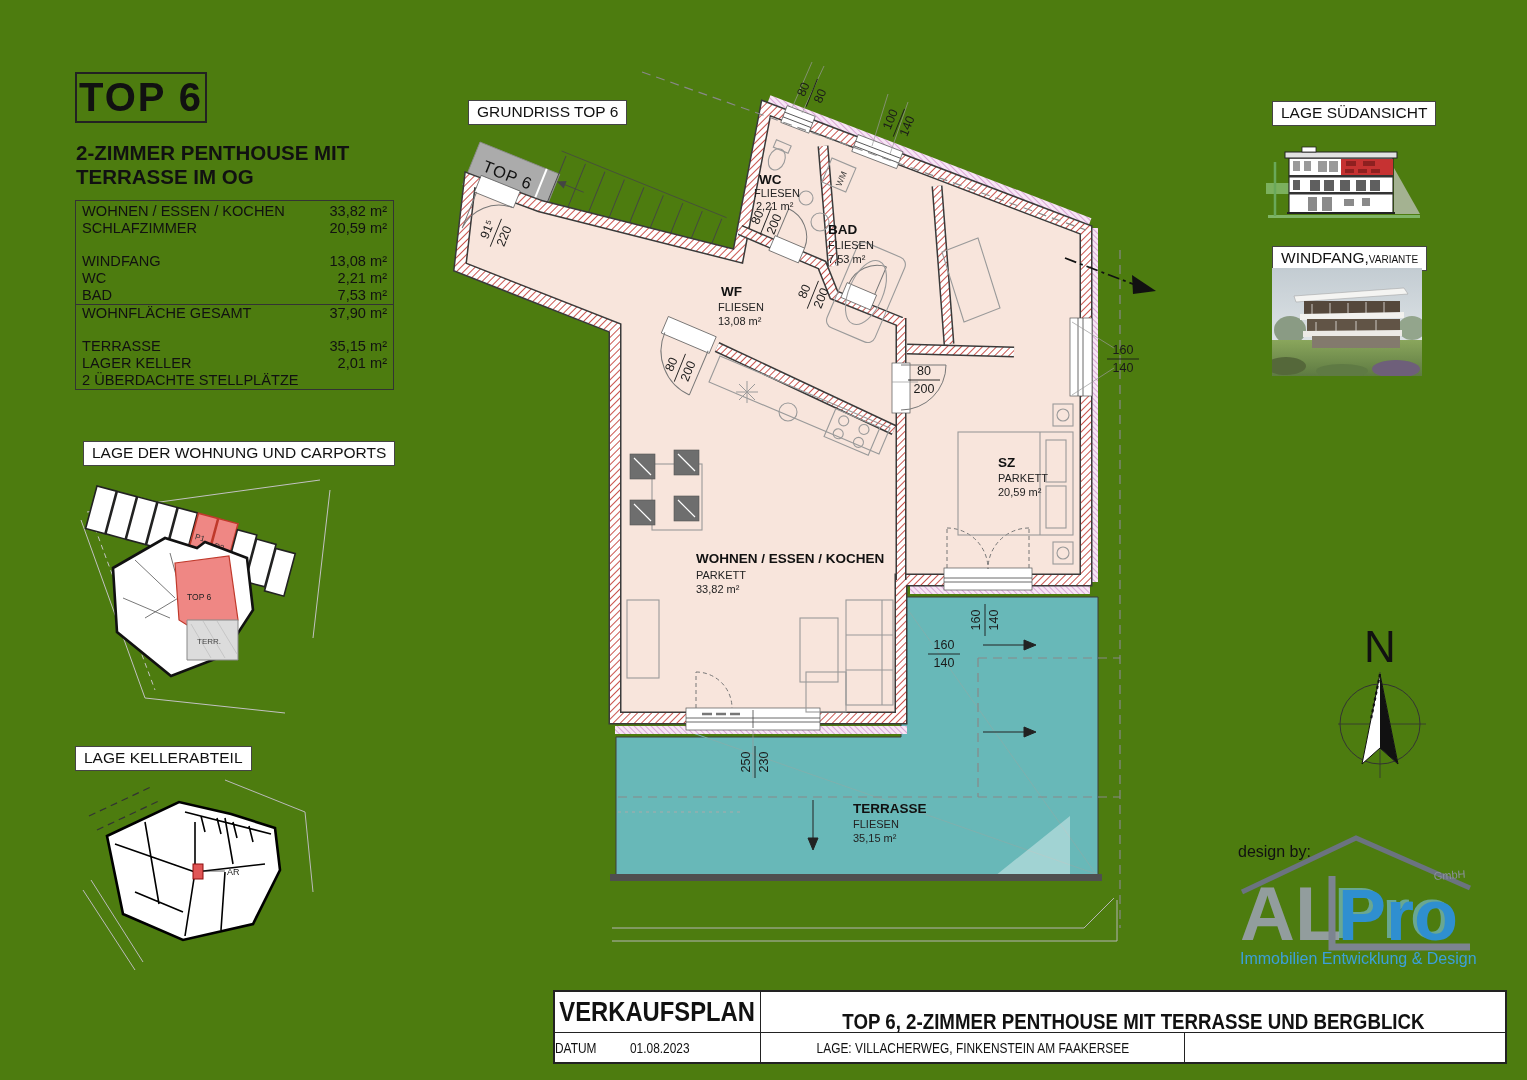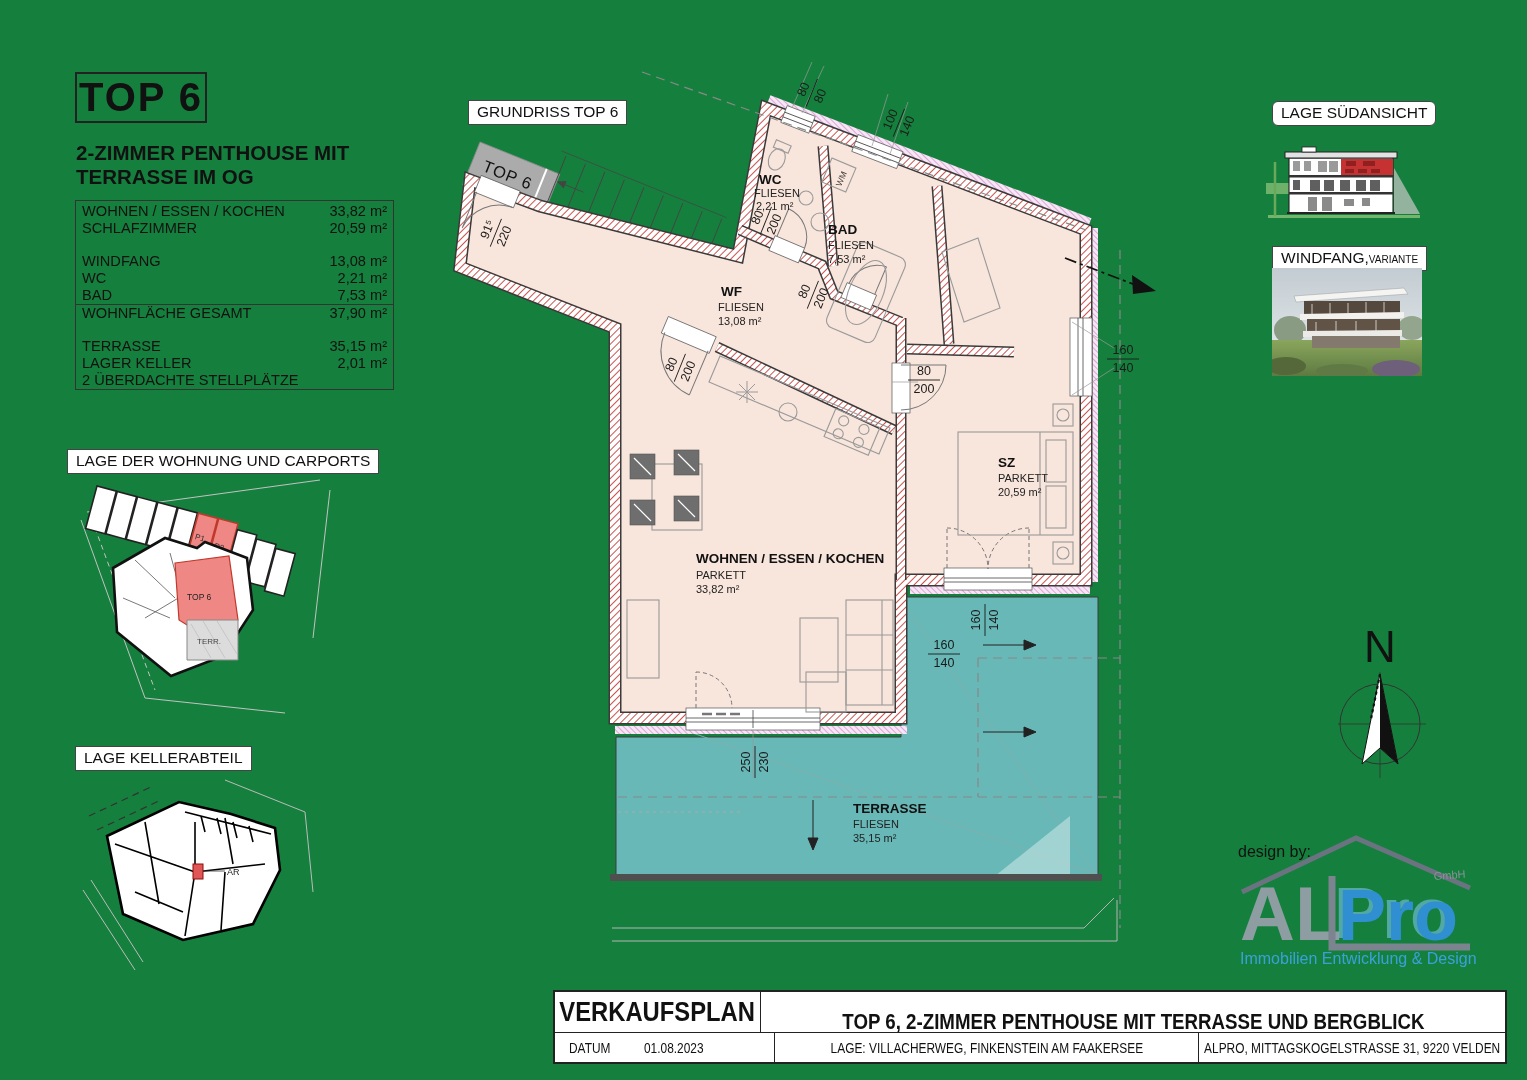--- a/index.html
+++ b/index.html
@@ -1,36 +1,36 @@
 <!DOCTYPE html>
 <html><head>
 <meta charset="utf-8">
 <style>
   html,body{margin:0;padding:0;background:#fff;}
   body{font-family:"Liberation Sans",sans-serif;color:#111;}
-  #page{position:relative;width:1527px;height:1080px;background:#15803d;overflow:hidden;}
+  #page{position:relative;width:1527px;height:1080px;background:#4d7c0f;overflow:hidden;}
   .abs{position:absolute;}
   .labelbox{border:1.3px solid #444;background:#fff;padding:2px 8px 3px 8px;font-size:15.5px;color:#111;white-space:nowrap;}
   
   #top6box{left:75px;top:72px;width:128px;height:47px;border:2px solid #222;display:flex;align-items:center;justify-content:center;
            font-size:40px;font-weight:bold;letter-spacing:2px;}
   #subtitle{left:76px;top:141px;font-size:20.5px;font-weight:bold;line-height:24px;}
   
   #areatable{left:75px;top:200px;width:305px;height:186px;border:1.5px solid #333;padding:2px 6px 0 6px;font-size:14.6px;}
   .arow{display:flex;justify-content:space-between;height:16.8px;line-height:16.8px;white-space:nowrap;}
   .arow.rule{border-bottom:1.5px solid #333;margin:0 -6px;padding:0 6px;}
   .aval{text-align:right;}
   
   #titleblock{left:553px;top:990px;width:950px;height:70px;border:2px solid #222;display:flex;flex-direction:column;background:#fff;}
   #tb-r1{display:flex;height:40px;border-bottom:1.5px solid #222;}
   #tb-r2{display:flex;height:30px;}
   .tb-c{display:flex;align-items:center;justify-content:center;overflow:hidden;white-space:nowrap;}
   #tb-doctype{width:205px;border-right:1.5px solid #222;font-size:28px;font-weight:bold;}
   #tb-title{flex:1;font-size:22px;font-weight:bold;margin-top:20px;}
-  #tb-datecell{width:205px;border-right:1.5px solid #222;justify-content:flex-start;padding-left:14px;font-size:14px;}
+  #tb-datecell{width:205px;border-right:1.5px solid #222;justify-content:flex-start;font-size:14px;}
   #tb-datecell .gap{width:26px;}
   #tb-loc{width:423px;border-right:1.5px solid #222;font-size:14px;text-align:center;}
   #tb-comp{flex:1;font-size:14px;}
   .cond{display:inline-block;transform:scaleX(.85);transform-origin:center;}
   .condL{display:inline-block;transform:scaleX(.85);transform-origin:left center;}
   
   #designby{left:1238px;top:797px;font-size:16px;font-weight:normal;margin-top:46px;}
   
   svg text{font-family:"Liberation Sans",sans-serif;}
   .dim line{stroke:#1a1a1a;stroke-width:.9;}
@@ -97,21 +97,21 @@
     <div class="arow">
         <span>LAGER KELLER</span>
         <span class="aval">2,01 m²</span>
       </div>
     <div class="arow">
         <span>2 ÜBERDACHTE STELLPLÄTZE</span>
         <span class="aval"></span>
       </div>
   </div>
 
-  <div class="abs labelbox" style="left:67px;top:441px;margin-top:8px;"><span>LAGE DER WOHNUNG UND CARPORTS</span></div>
+  <div class="abs labelbox" style="left:83px;top:441px;"><span>LAGE DER WOHNUNG UND CARPORTS</span></div>
 
   <svg class="abs" style="left:75px;top:468px;" width="280" height="250" viewBox="0 0 280 250">
     <g stroke="#c2c2c2" stroke-width="1" fill="none">
       <path d="M 12,44 L 245,12"></path>
         <path d="M 6,52 L 70,230 L 210,245"></path>
         <path d="M 255,22 L 238,170"></path>
       <path d="M 20,60 L 80,222" stroke-dasharray="5 4"></path>
     </g>
     <g transform="translate(22,18) rotate(15)">
       <g fill="#fff" stroke="#222" stroke-width="1.6">
@@ -430,21 +430,21 @@
       <text class="rsub" x="578" y="422">PARKETT</text>
       <text class="rsub" x="578" y="436">20,59 m²</text>
     </g>
     <g>
       <text class="rname" x="433" y="753">TERRASSE</text>
       <text class="rsub" x="433" y="768">FLIESEN</text>
       <text class="rsub" x="433" y="782">35,15 m²</text>
     </g>
   </svg>
 
-  <div class="abs labelbox" style="left:1272px;top:101px;border-radius:6px;"><span>LAGE SÜDANSICHT</span></div>
+  <div class="abs labelbox" style="left:1272px;top:101px;"><span>LAGE SÜDANSICHT</span></div>
 
   <svg class="abs" style="left:1266px;top:136px;" width="165" height="98" viewBox="0 0 165 98">
     <rect x="2" y="79" width="152" height="3" fill="#8cc27a" opacity=".8"></rect>
     <polygon points="128,32 154,78 128,78" fill="#c9c9c9" opacity=".7"></polygon>
     <rect x="0" y="47" width="64" height="11" fill="#8cc27a" opacity=".75"></rect>
     <line x1="9" y1="26" x2="9" y2="80" stroke="#6aa85a" stroke-width="2.5"></line>
     <rect x="23" y="22" width="104" height="55" fill="#fff" stroke="#222" stroke-width="1.1"></rect>
     <rect x="19" y="16" width="112" height="6" fill="#e2e2e2" stroke="#222" stroke-width="1"></rect>
     <rect x="36" y="11" width="14" height="5" fill="#fff" stroke="#222" stroke-width=".8"></rect>
     <rect x="75" y="23" width="52" height="16" fill="#c63232"></rect>
@@ -549,19 +549,16 @@
     </div>
     <div id="tb-r2">
       <div id="tb-datecell" class="tb-c">
         <span class="condL">DATUM</span>
           <span class="gap"></span>
         <span class="condL">01.08.2023</span>
       </div>
       <div id="tb-loc" class="tb-c">
           <span class="cond">LAGE: VILLACHERWEG, FINKENSTEIN AM FAAKERSEE</span>
         </div>
-      <div id="tb-comp" class="tb-c">
-          <span class="cond">ALPRO, MITTAGSKOGELSTRASSE 31, 9220 VELDEN</span>
-        </div>
     </div>
   </div>
 
 </div>
 
 </body></html>

